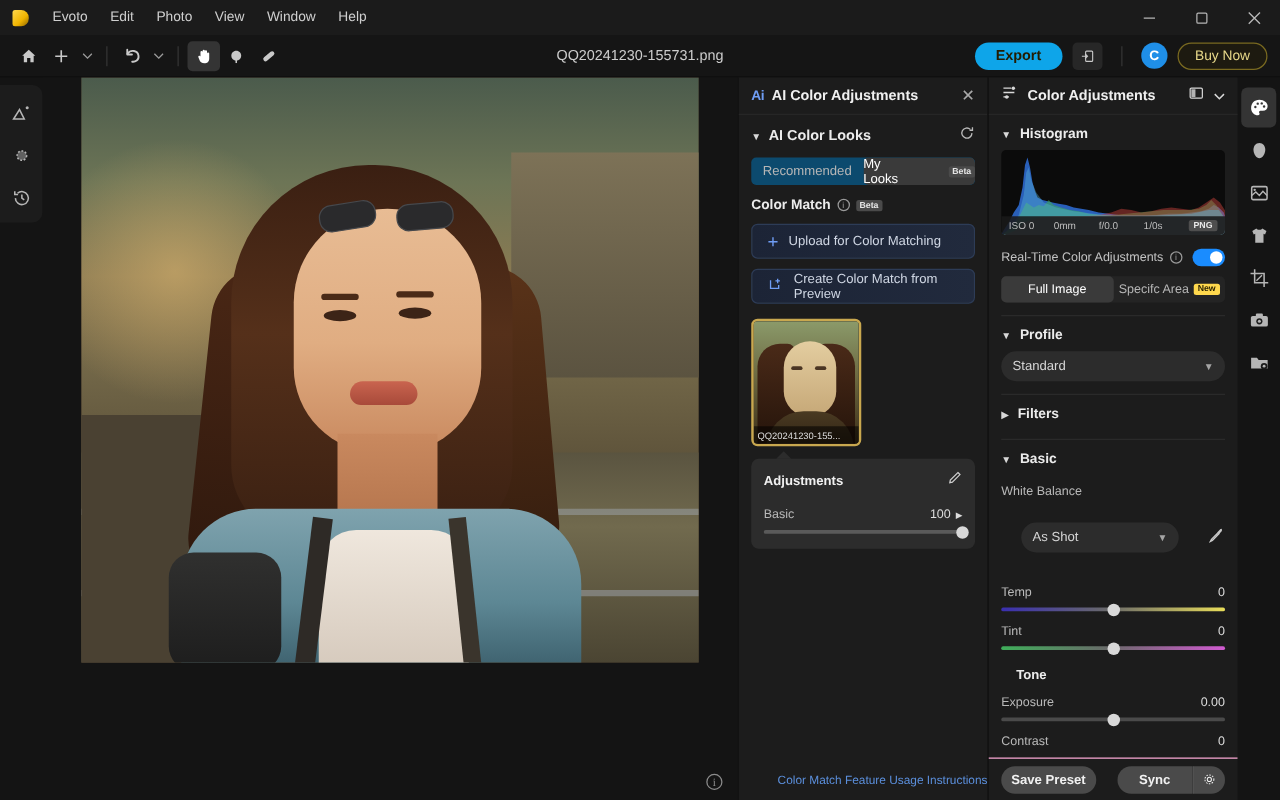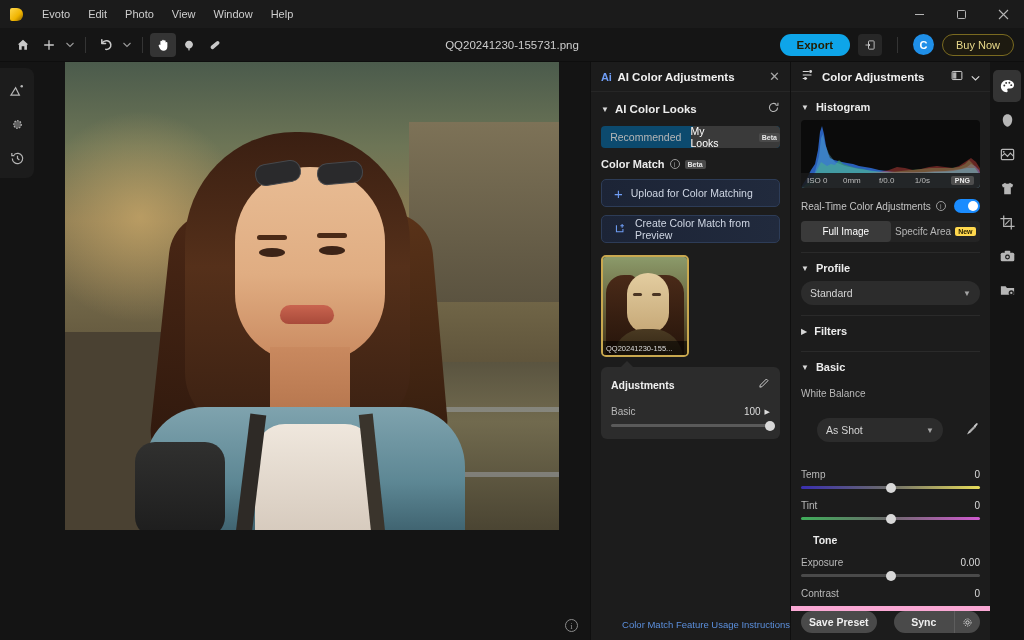--- a/index.html
+++ b/index.html
@@ -267,22 +267,22 @@
   .wb-row .select { margin: 16px; flex: 1; }
   .eyedrop { color: #c8c8c8; }
   .lbl-row { display: flex; align-items: center; margin: 11px 10px 0; }
   .lbl { font-size: 10px; color: #b9b9b9; }
   .val { margin-left: auto; font-size: 10px; color: #dcdcdc; }
   .track { margin: 6px 10px 0; height: 3px; border-radius: 2px; position: relative; background: #4a4a4a; }
   .track.temp { background: linear-gradient(90deg,#3a2fb0 0%, #6a6a6a 48%, #e8dd5a 100%); }
   .track.tint { background: linear-gradient(90deg,#3fae5a 0%, #6a6a6a 48%, #d05ad0 100%); }
   .tone-h { font-size: 10.5px; font-weight: bold; color: #ececec; margin: 14px 22px 0; }
   .cp-footer {
-    height: 34px; display: flex; align-items: flex-start; gap: 17px; padding: 0 10px;
-    border-top: 5px solid #f9a8d4;
+    height: 34px; display: flex; align-items: center; gap: 17px; padding: 0 10px;
+    border-top: 1px solid #f9a8d4;
   }
   .pill {
     height: 22px; background: #4a4a4a; border-radius: 11px; display: flex; align-items: center;
     justify-content: center; font-size: 10.5px; color: #f0f0f0; font-weight: bold; cursor: pointer;
   }
   .pill.save { flex: 1.05; }
   .pill.sync { flex: 1; border-radius: 11px 0 0 11px; }
   .pill.gear { width: 26px; border-radius: 0 11px 11px 0; border-left: 1px solid #5d5d5d; font-weight: normal; }
 </style>
 </head>

